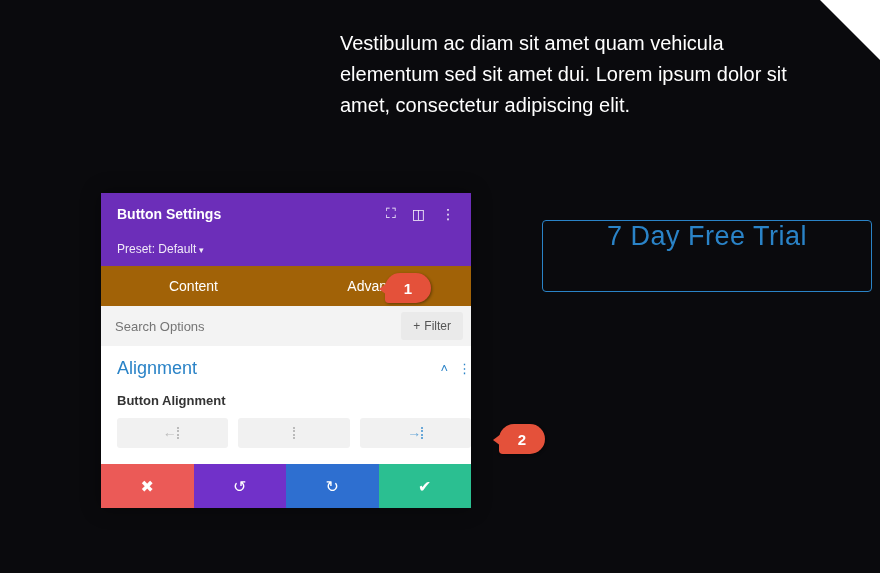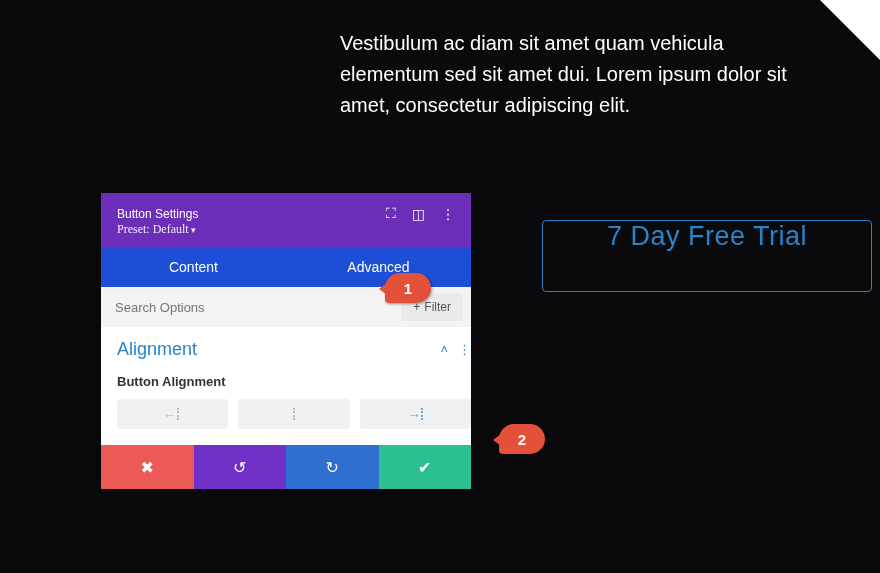--- a/index.html
+++ b/index.html
@@ -5,26 +5,26 @@
   html,body{margin:0;padding:0;width:880px;height:573px;background:#0a0a0d;font-family:"Segoe UI",Arial,sans-serif;overflow:hidden;}
   .page{position:relative;width:880px;height:573px;color:#fff;}
   
   .corner{position:absolute;top:0;right:0;width:0;height:0;border-left:60px solid transparent;border-top:60px solid #fff;}
   .intro{position:absolute;top:28px;left:340px;width:450px;font-size:20px;line-height:1.55;font-weight:500;color:#ffffff;}
   .trial{position:absolute;top:220px;left:542px;width:328px;height:70px;border:1px solid #2a83c7;border-radius:4px;display:flex;justify-content:center;font-size:27px;color:#2a83c7;font-weight:400;letter-spacing:.5px;}
   
   .modal{position:absolute;top:193px;left:101px;width:370px;background:#fff;box-shadow:0 0 18px rgba(0,0,0,.4);}
   .m-head{background:#6c2eb9;color:#fff;padding:12px 16px 10px 16px;}
   .m-title-row{display:flex;align-items:center;justify-content:space-between;}
-  .m-title{font-size:12px;font-weight:400;}
+  .m-title{font-size:14px;font-weight:700;}
   .m-icons{display:flex;gap:16px;align-items:center;}
   .m-icons span{font-size:14px;opacity:.95;cursor:pointer;}
-  .m-preset{font-size:12px;opacity:.9;margin-top:0;font-family:Liberation Serif, serif;}
+  .m-preset{font-size:12px;opacity:.9;margin-top:20px;}
   .m-preset::after{content:" \25BE";font-size:9px;}
-  .tabs{background:#1d4ed8;display:flex;justify-content:flex-end;}
+  .tabs{background:#a16207;display:flex;justify-content:flex-end;}
   .tab{flex:1;text-align:center;padding:12px 0;font-size:14px;color:#fff;cursor:pointer;}
   .tab.active{background:#a259ef;font-weight:600;}
   .search-row{display:flex;align-items:center;background:#f3f3f3;}
   .search-row input{flex:1;border:none;background:transparent;padding:10px 14px;font-size:13px;color:#737373;outline:none;}
   .filter-btn{display:flex;align-items:center;gap:4px;padding:7px 12px;margin:6px 8px 6px 0;background:#eaeaea;border-radius:3px;font-size:12px;color:#555;cursor:pointer;}
   .section{padding:12px 0 16px 16px;}
   .sec-head{display:flex;align-items:center;justify-content:space-between;}
   .sec-title{color:#2a83c7;font-size:18px;font-weight:500;}
   .sec-ctrl{display:flex;gap:10px;color:#2a83c7;}
   .sec-ctrl span{cursor:pointer;font-size:13px;}

